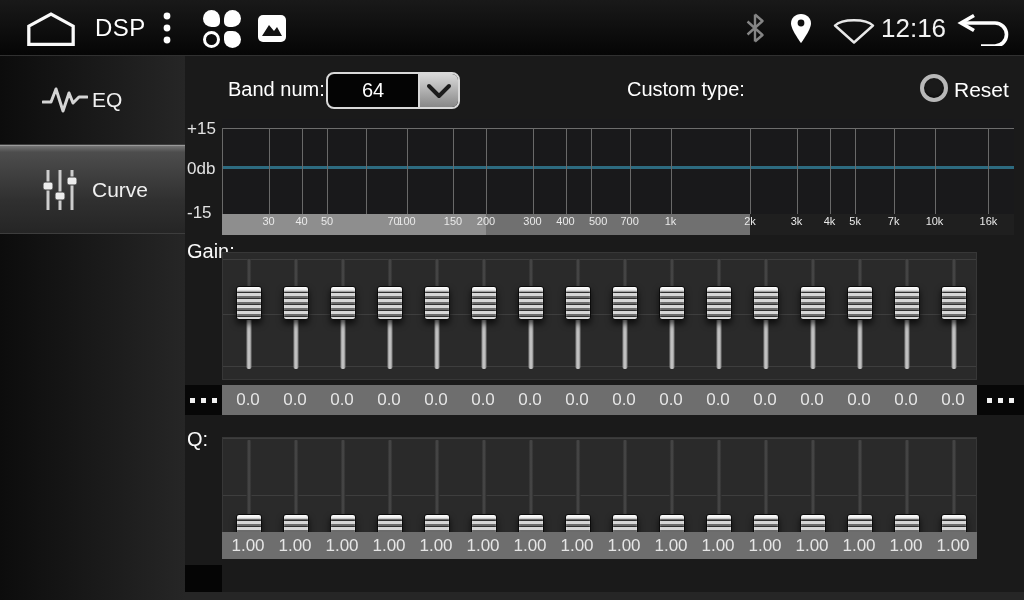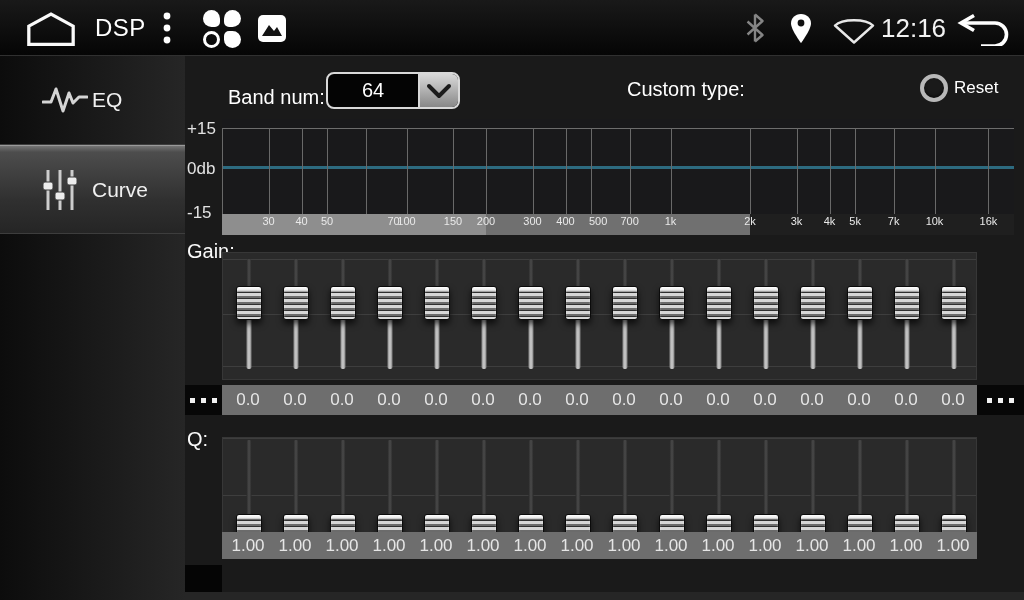--- a/index.html
+++ b/index.html
@@ -31,21 +31,21 @@
   .side-item .icon{position:absolute;left:42px;top:50%;transform:translateY(-50%);}
   .side-item .lbl{position:absolute;left:92px;top:50%;transform:translateY(-50%);font-size:21px;color:#f0f0f0;}
   .side-item.sel{background:linear-gradient(180deg,#757575 0,#4d4d4d 7%,#303030 62%,#252525 100%);border-top:1px solid #9a9a9a;}
 
   
   .ctl-label{font-size:20px;color:#fff;}
   .dropdown{position:absolute;height:37px;background:#040404;border:2px solid #d9d9d9;border-radius:8px;display:flex;cursor:pointer;overflow:hidden;}
   .dd-value{flex:1;display:flex;align-items:center;justify-content:center;font-size:20px;color:#fff;}
   .dd-arrow{width:40px;background:linear-gradient(180deg,#d9d9d9,#888);border-left:2px solid #d9d9d9;display:flex;align-items:center;justify-content:center;}
   #reset-radio{left:920px;top:74px;width:28px;height:28px;border:4px solid #b8b8b8;border-radius:50%;background:transparent;cursor:pointer;box-shadow:inset 0 -2px 3px rgba(0,0,0,.5);}
-  #reset-label{left:954px;top:78px;font-size:17px;color:#fff;}
+  #reset-label{left:954px;top:78px;font-size:21px;color:#fff;}
 
   
   .ylab{position:absolute;left:187px;width:34px;font-size:17px;color:#e2e2e2;}
   #plot{left:222px;top:119px;width:792px;height:95px;background:#19191b;}
   .vgrid{position:absolute;top:9px;bottom:0;width:1px;background:#696969;}
   #plot-top-line{position:absolute;left:0;right:0;top:9px;height:1px;background:#6d6d6d;}
   #zero-line{position:absolute;left:0;right:0;top:47px;height:3px;background:#2d6b80;}
   #freq-strip{left:222px;top:214px;width:792px;height:21px;}
   .seg{position:absolute;top:0;height:21px;}
   .seg.s1{left:0;width:264px;background:#8e8e8e;}
@@ -164,21 +164,21 @@
             <rect x="1" y="15" width="10" height="8" rx="2"></rect>
               <rect x="13" y="25" width="10" height="8" rx="2"></rect>
               <rect x="25" y="10" width="10" height="8" rx="2"></rect>
           </g>
         </svg>
       </span>
       <span class="lbl">Curve</span>
     </div>
   </div>
 
-  <div class="abs ctl-label" style="left:228px;top:86px;">Band num:</div>
+  <div class="abs ctl-label" style="left:228px;top:78px;">Band num:</div>
   <div class="dropdown" style="left:326px;top:72px;width:134px;">
     <div class="dd-value">64</div>
     <div class="dd-arrow">
       <svg width="26" height="16" viewBox="0 0 26 16">
           <polyline points="3,3 13,13 23,3" fill="none" stroke="#1c1c1c" stroke-width="4" stroke-linecap="round" stroke-linejoin="round"></polyline>
         </svg>
     </div>
   </div>
   <div class="abs ctl-label" style="left:627px;top:78px;">Custom type:</div>
   <div id="reset-radio" class="abs"></div>

